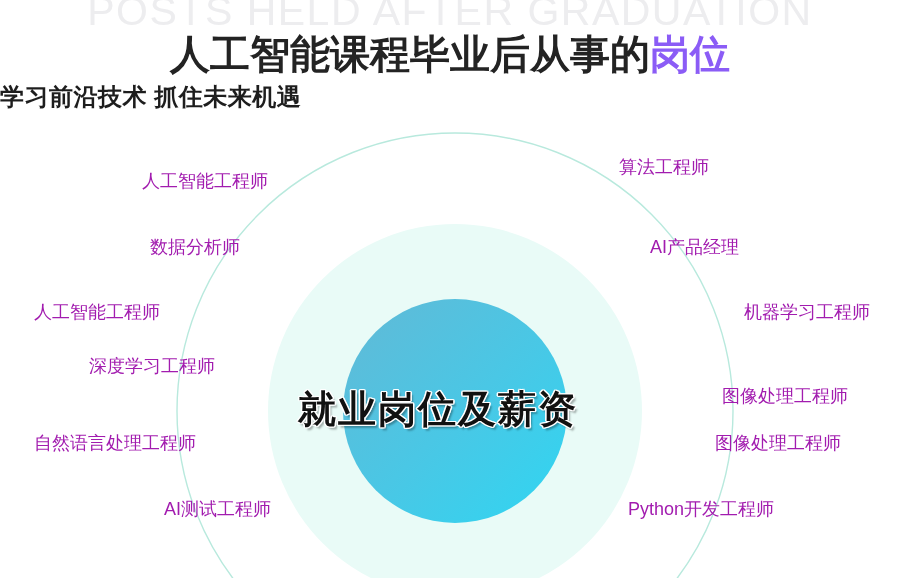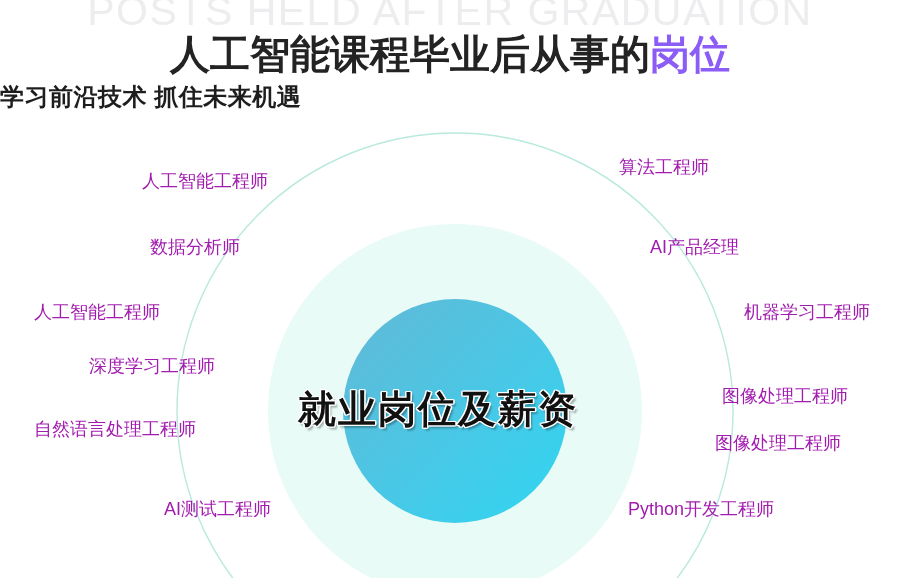--- a/index.html
+++ b/index.html
@@ -135,21 +135,21 @@
 
   <div class="subtitle">学习前沿技术 抓住未来机遇</div>
 
   <div class="center-label">就业岗位及薪资</div>
 
   <div id="labels-layer">
       <div class="label left" style="left: 268px; top: 181px;">人工智能工程师</div>
       <div class="label left" style="left: 240px; top: 247px;">数据分析师</div>
       <div class="label left" style="left: 160px; top: 312px;">人工智能工程师</div>
       <div class="label left" style="left: 215px; top: 366px;">深度学习工程师</div>
-      <div class="label left" style="left: 196px; top: 429px;">自然语言处理工程师</div>
+      <div class="label left" style="left: 196px; top: 443px;">自然语言处理工程师</div>
       <div class="label left" style="left: 259px; top: 509px; margin-left: 12px;">AI测试工程师</div>
       <div class="label right" style="left: 619px; top: 167px;">算法工程师</div>
       <div class="label right" style="left: 650px; top: 247px;">AI产品经理</div>
       <div class="label right" style="left: 744px; top: 312px;">机器学习工程师</div>
       <div class="label right" style="left: 722px; top: 396px; text-align: center;">图像处理工程师</div>
       <div class="label right" style="left: 715px; top: 443px;">图像处理工程师</div>
       <div class="label right" style="left: 628px; top: 509px;">Python开发工程师</div>
     </div>
 
 </div>

